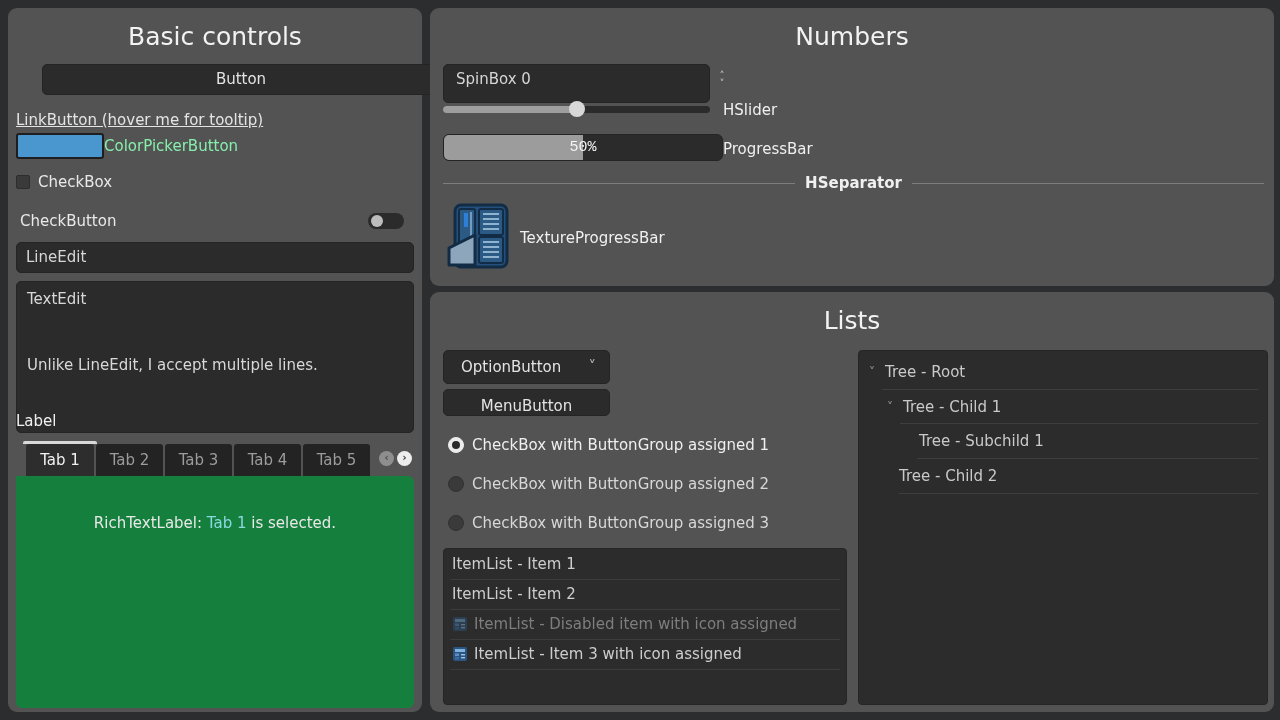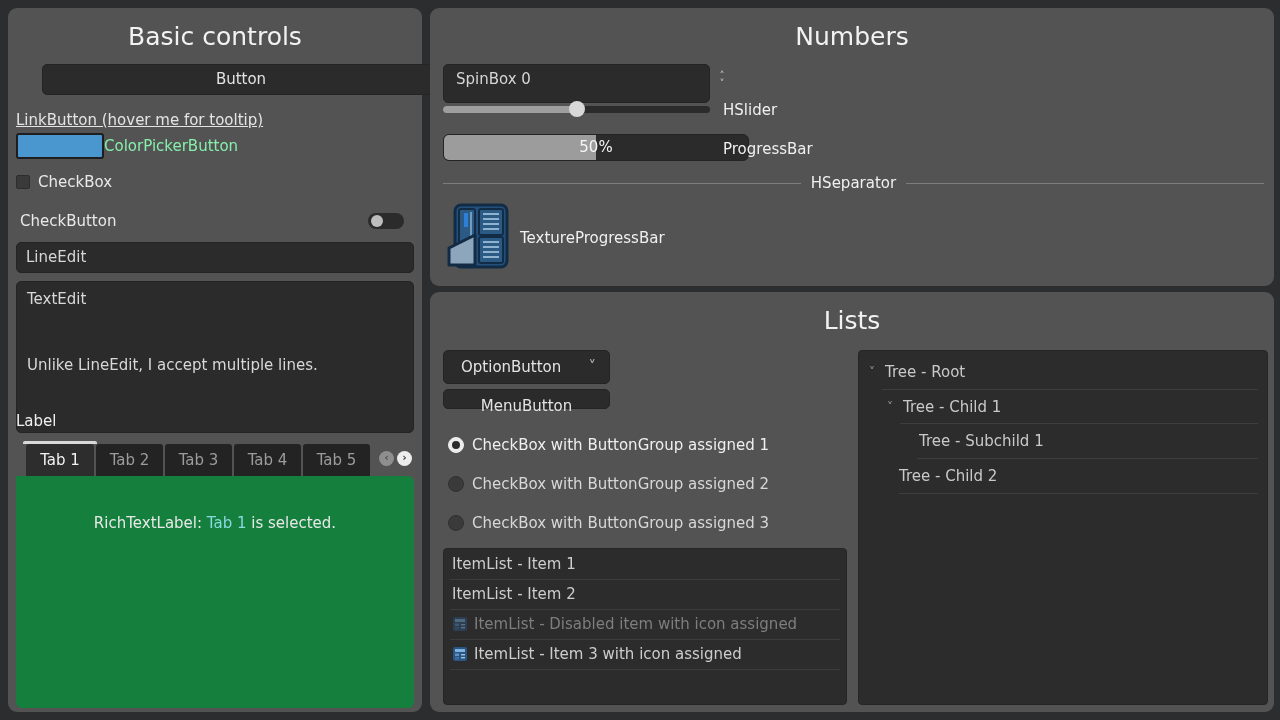--- a/index.html
+++ b/index.html
@@ -71,37 +71,37 @@
     display:flex; flex-direction:column; justify-content:center; align-items:center;
     color:#c6c6c6; font-size:10px; line-height:8px; cursor:pointer; }
   .slider-track { position:absolute; left:13px; top:98px; width:267px; height:7px;
     background:#2b2b2b; border-radius:4px; cursor:pointer; }
   .slider-fill { position:absolute; left:0; top:0; height:7px;
     background:#9e9e9e; border-radius:4px; }
   .slider-grabber { position:absolute; left:139px; top:93px; width:16px; height:16px;
     background:#d8d8d8; border-radius:50%; cursor:grab; }
   .num-label { position:absolute; left:293px; color:#f0f0f0; }
   .lbl-hslider { top:93px; } .lbl-progress { top:132px; }
-  .progressbar { position:absolute; left:13px; top:126px; width:306px; height:27px;
-    background:#2b2b2b; border:1px solid #242424; border-radius:6px; overflow:hidden; }
+  .progressbar { position:absolute; left:13px; top:126px; width:280px; height:27px;
+    background:#2b2b2b; border:1px solid #242424; border-radius:6px; overflow:hidden;font-family:Liberation Mono, monospace; }
   .progress-fill { position:absolute; left:0; top:0; bottom:0; background:#9c9c9c; }
   .progress-text { position:absolute; left:0; right:0; top:0; bottom:0;
     text-align:center; line-height:25px; color:#f5f5f5; }
   .hsep { position:absolute; left:13px; right:10px; top:166px; height:18px;
     display:flex; align-items:center; }
   .hsep .line { flex:1; height:1px; background:#7d7d7d; }
-  .hsep .hsep-label { margin:8px 10px; color:#f0f0f0; }
+  .hsep .hsep-label { margin:8px 10px; color:#f0f0f0;font-weight:bold; }
   .texprog-icon { position:absolute; left:13px; top:192px; width:72px; height:72px; }
   .texprog-label { position:absolute; left:90px; top:221px; color:#f0f0f0; }
 
   
   .optionbutton { position:absolute; left:13px; top:58px; width:167px; height:34px;
     line-height:32px; padding-left:17px; color:#e3e3e3; cursor:pointer; }
   .optionbutton .chev { position:absolute; right:13px; top:0; color:#b5b5b5; }
-  .menubutton { position:absolute; left:13px; top:97px; width:167px; height:20px;
+  .menubutton { position:absolute; left:13px; top:97px; width:167px; height:27px;
     line-height:32px; text-align:center; color:#e3e3e3; cursor:pointer; }
   .radio-row { position:absolute; left:18px; height:18px; cursor:pointer; }
   .radio-row.r1 { top:144px; } .radio-row.r2 { top:183px; } .radio-row.r3 { top:222px; }
   .radio { position:absolute; left:0; top:1px; width:16px; height:16px; border-radius:50%;
     background:#3a3a3a; border:1px solid #313131; }
   .radio.checked { background:#ececec; border-color:#ececec; }
   .radio.checked::after { content:""; position:absolute; left:3px; top:3px;
     width:8px; height:8px; border-radius:50%; background:#2a2a2a; }
   .radio-label { position:absolute; left:24px; top:0; white-space:nowrap; color:#d8d8d8; }
   .radio-row.r1 .radio-label { color:#efefef; }

